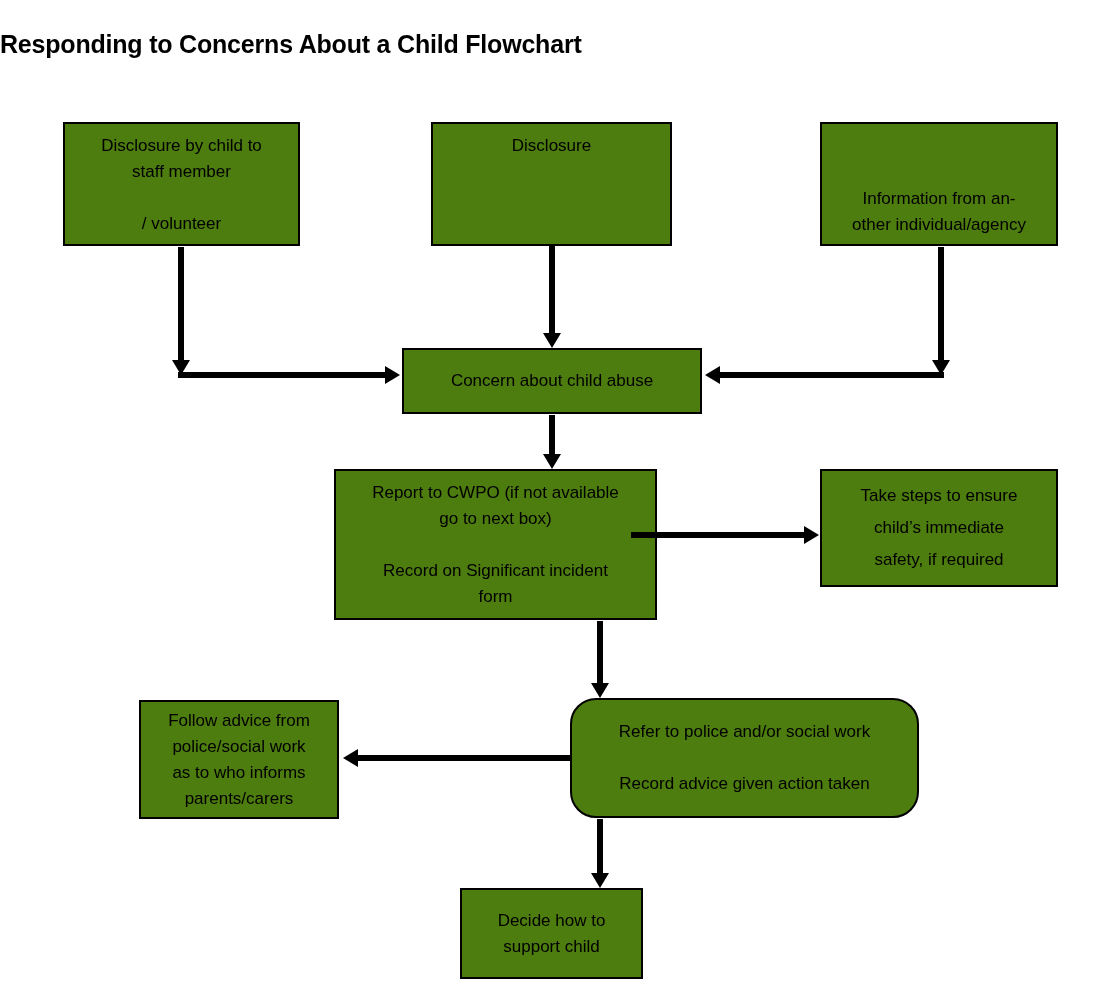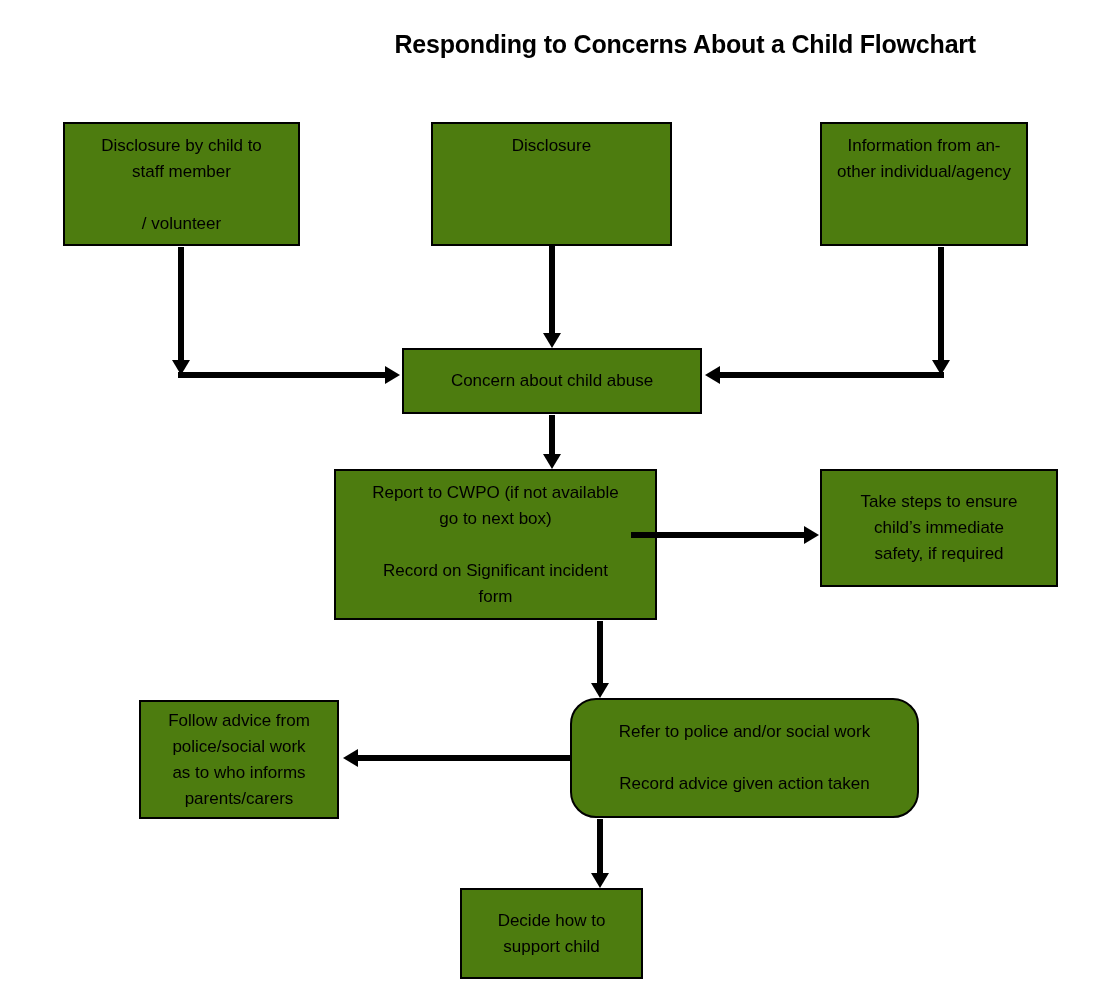--- a/index.html
+++ b/index.html
@@ -16,21 +16,21 @@
     width: 1118px;
     height: 1005px;
     background: #ffffff;
     overflow: hidden;
   }
   .title {
     position: absolute;
     left: 0;
     top: 28px;
     width: 976px;
-    text-align: right;
+    text-align: left;
     font-size: 25px;
     font-weight: bold;
     letter-spacing: -0.2px;
     line-height: 32px;
   }
   .node {
     position: absolute;
     box-sizing: border-box;
     border: 2px solid #000000;
     background: #4d7c0f;
@@ -122,38 +122,38 @@
     <span class="line">Disclosure by child to</span>
     <span class="line">staff member</span>
     <span class="gap"></span>
     <span class="line">/ volunteer</span>
   </div>
 
   <div class="node" style="left:431px; top:122px; width:241px; height:124px;">
     <span class="line">Disclosure</span>
   </div>
 
-  <div class="node" style="left:820px; top:122px; width:208px; height:124px;">
+  <div class="node" style="left:820px; top:122px; width:238px; height:124px;justify-content:flex-end;">
     <span class="line">Information from an-</span>
     <span class="line">other individual/agency</span>
   </div>
 
   <div class="node center-v" style="left:402px; top:348px; width:300px; height:66px;">
     <span class="line">Concern about child abuse</span>
   </div>
 
   <div class="node center-v" style="left:301px; top:469px; width:323px; height:151px;margin-left:33px;">
     <span class="line">Report to CWPO (if not available</span>
     <span class="line">go to next box)</span>
     <span class="gap"></span>
     <span class="line">Record on Significant incident</span>
     <span class="line">form</span>
   </div>
 
-  <div class="node center-v" style="left:820px; top:469px; width:238px; height:118px;">
+  <div class="node center-v" style="left:820px; top:469px; width:238px; height:118px;gap:6px;">
     <span class="line">Take steps to ensure</span>
     <span class="line">child’s immediate</span>
     <span class="line">safety, if required</span>
   </div>
 
   <div class="node center-v" style="left:570px; top:698px; width:349px; height:120px;border-radius:26px;">
     <span class="line">Refer to police and/or social work</span>
     <span class="gap"></span>
     <span class="line">Record advice given action taken</span>
   </div>

